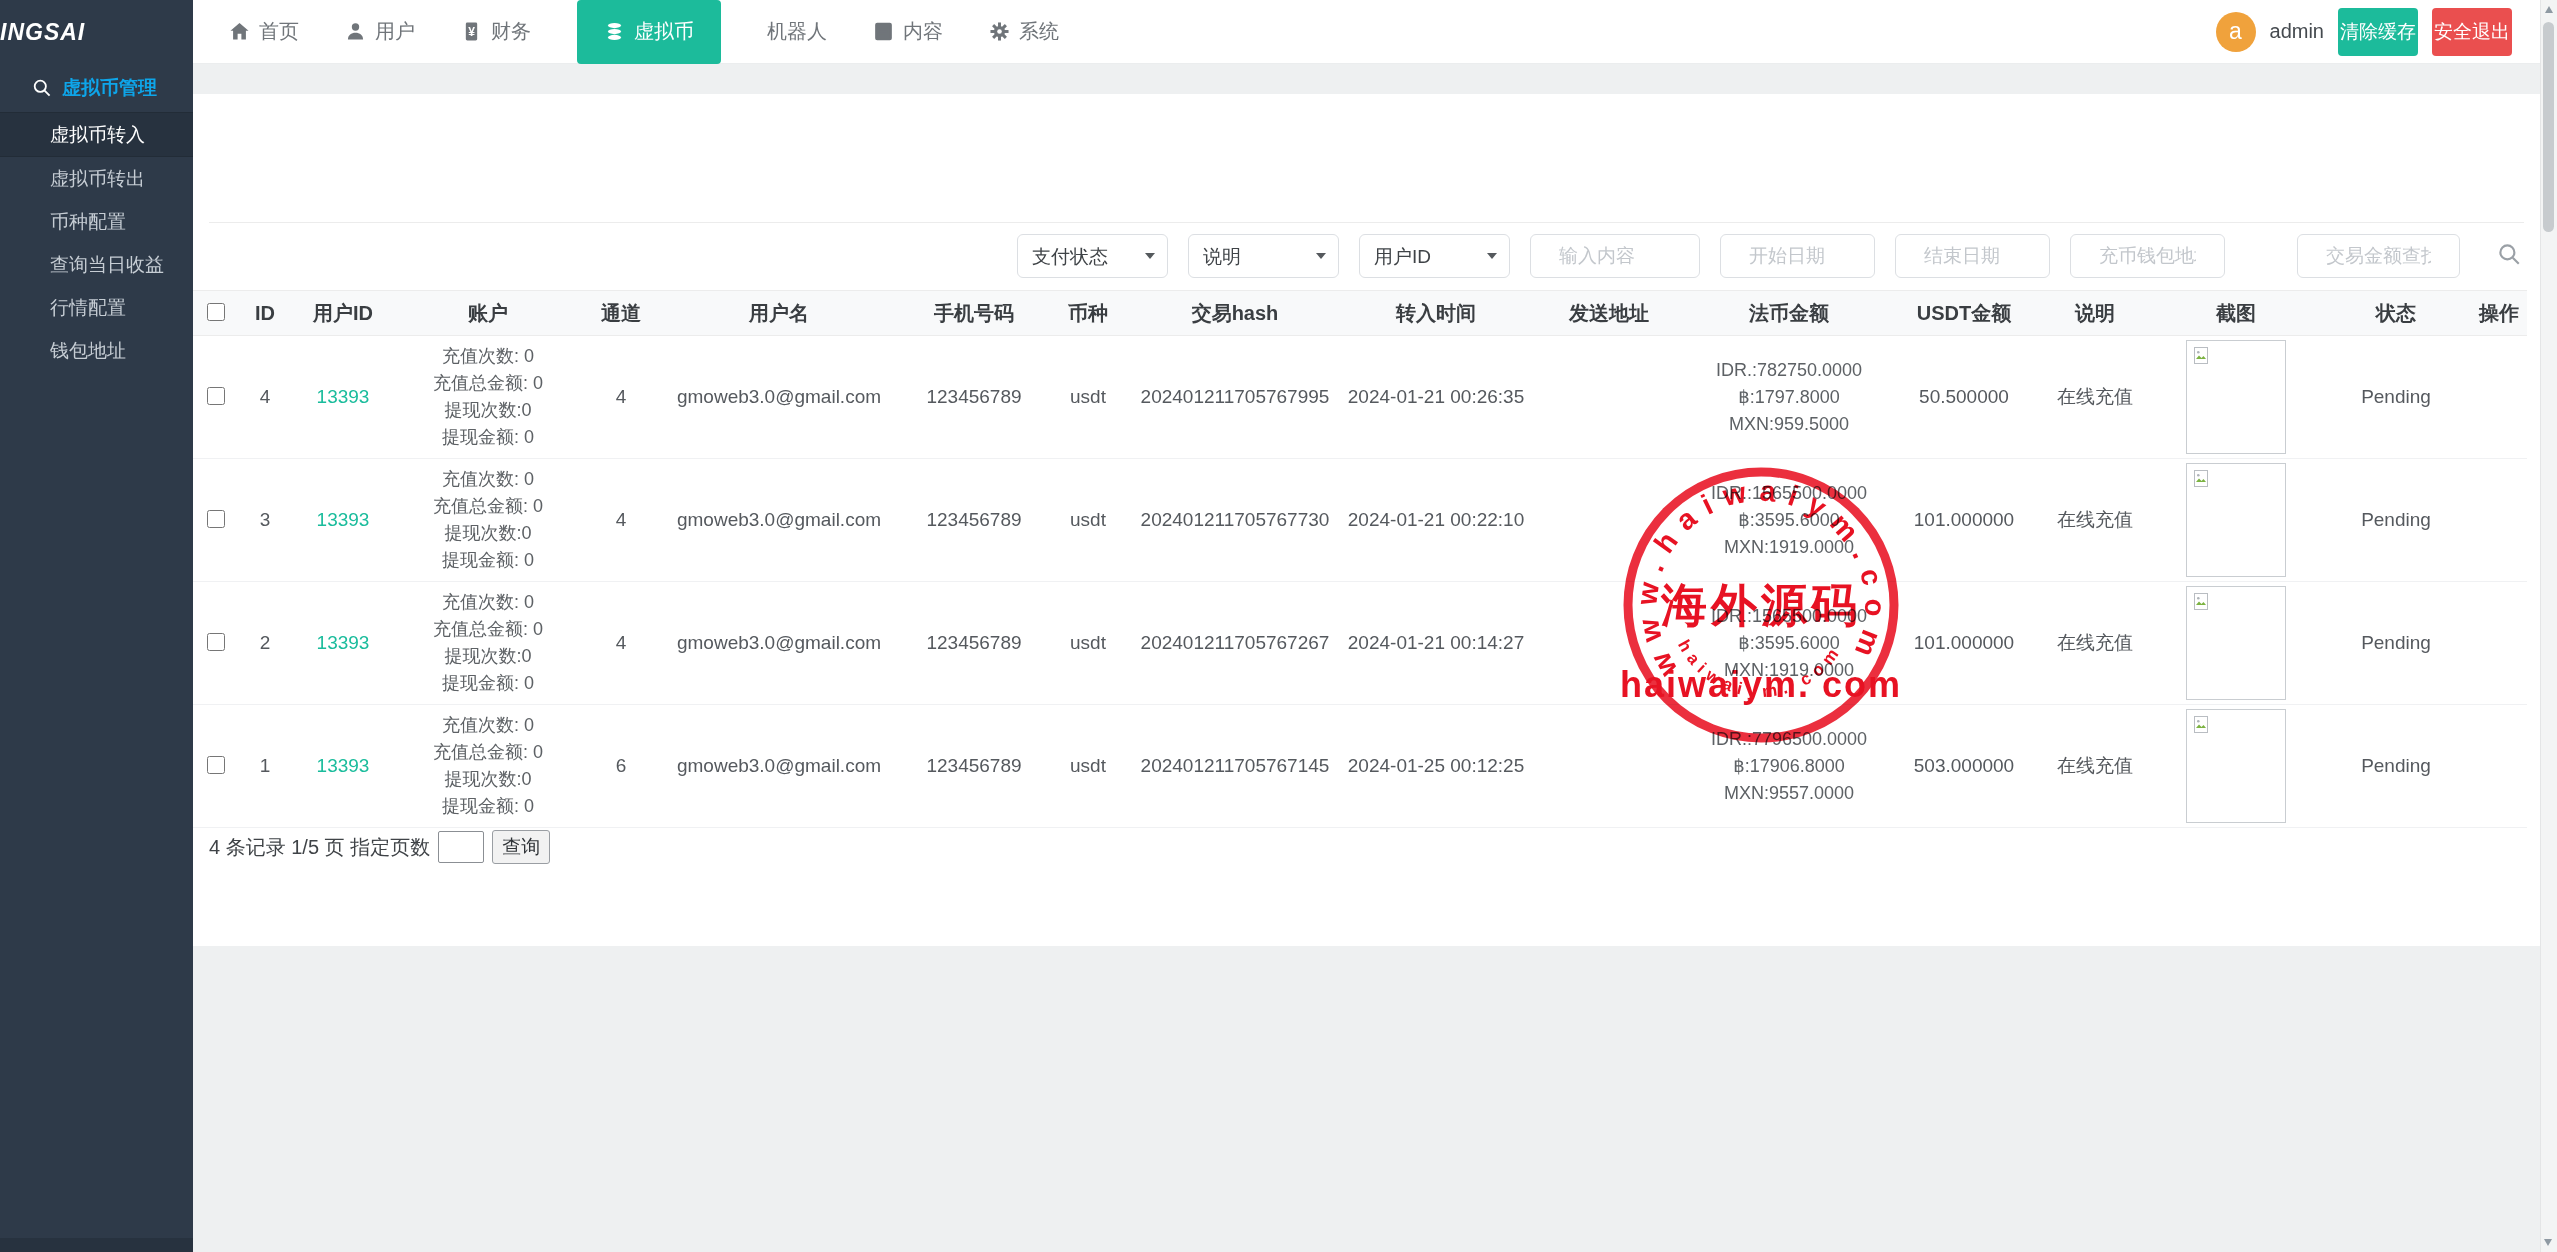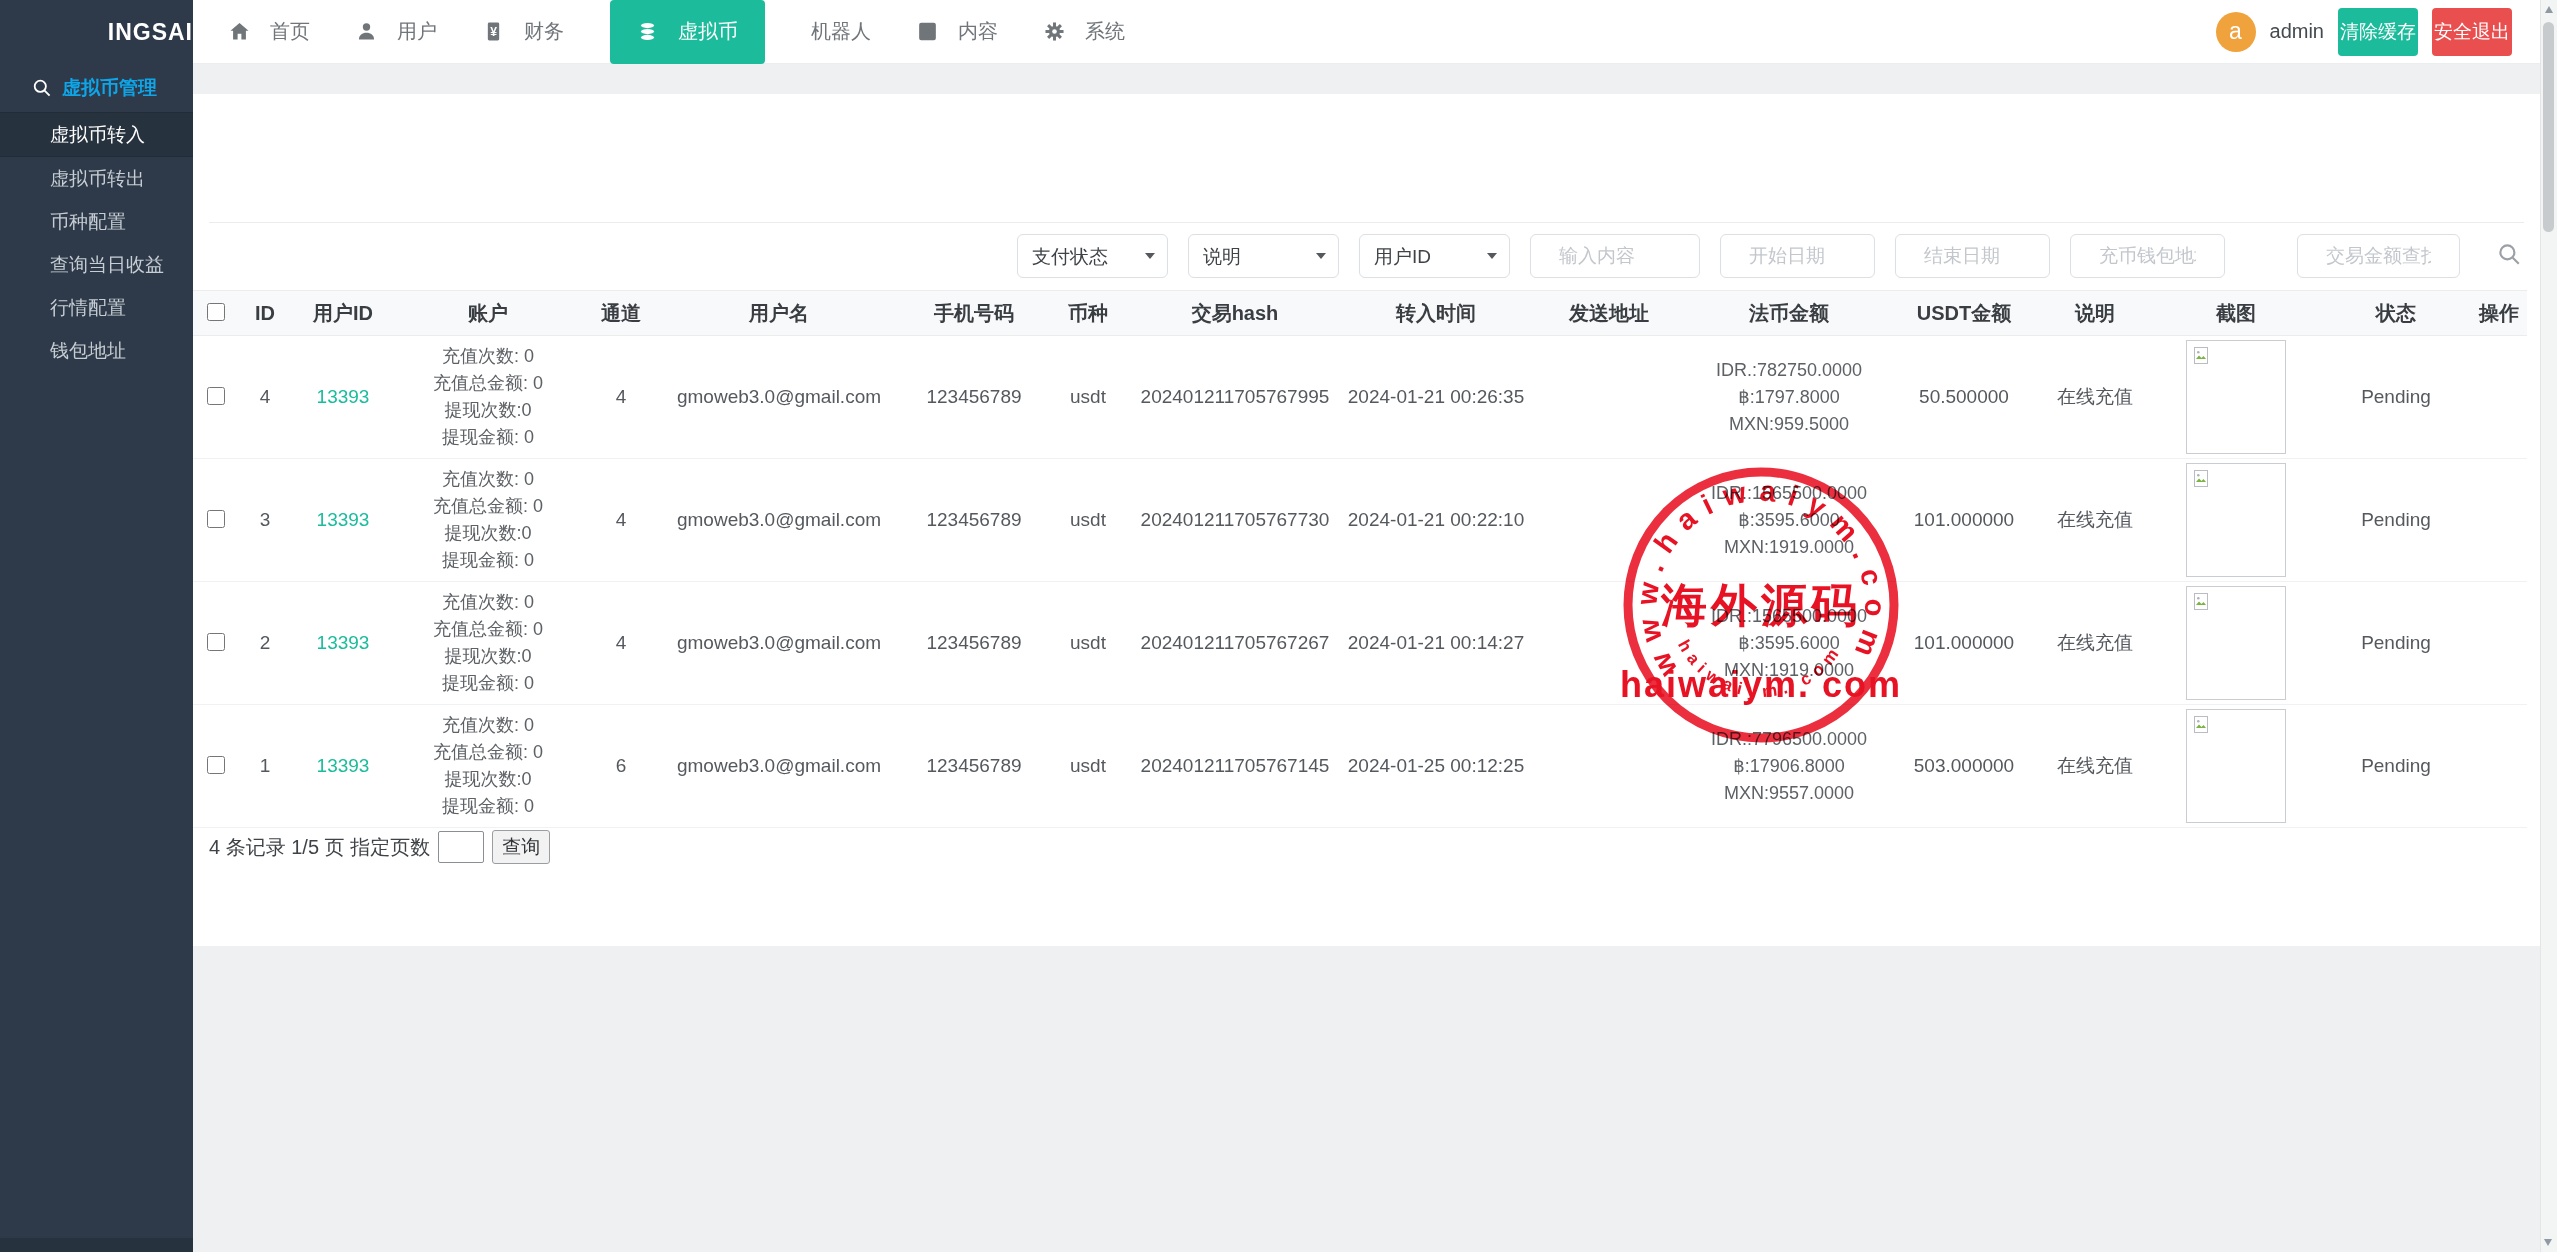--- a/index.html
+++ b/index.html
@@ -4,30 +4,30 @@
 <style>
   html,body{margin:0;padding:0;}
   body{
     width:2557px;height:1252px;position:relative;overflow:hidden;
     background:#eef0f1;
     font-family:"Liberation Sans","DejaVu Sans",sans-serif;
     -webkit-font-smoothing:antialiased;
   }
   
   .sidebar{position:absolute;left:0;top:0;width:193px;height:1252px;background:#2e3a49;z-index:5;}
-  .logo{height:64px;line-height:64px;text-align:right;color:#ffffff;font-size:23px;font-weight:700;letter-spacing:1px;}
+  .logo{height:64px;line-height:64px;text-align:left;color:#ffffff;font-size:23px;font-weight:700;letter-spacing:1px;font-style:italic;}
   .side-section{height:48px;display:flex;align-items:center;gap:10px;padding-left:32px;color:#0ea5e9;font-size:19px;font-weight:700;}
   .side-section svg{width:20px;height:20px;flex:0 0 auto;}
   .side-item{height:43px;line-height:43px;padding-left:50px;color:#c6cdd4;font-size:19px;cursor:pointer;white-space:nowrap;}
   .side-item.active{background:#27323f;color:#ffffff;border-top:1px solid #222c37;border-bottom:1px solid #222c37;}
   .side-foot{position:absolute;left:0;bottom:0;width:100%;height:14px;background:#27323f;}
   
   .topbar{position:absolute;left:193px;top:0;right:17px;height:64px;background:#ffffff;display:flex;align-items:center;z-index:4;border-bottom:1px solid #ebedee;box-sizing:border-box;}
   .nav{display:flex;align-items:center;gap:46px;padding-left:36px;height:100%;}
-  .nav-item{display:flex;align-items:center;gap:20px;color:#70757a;font-size:20px;cursor:pointer;white-space:nowrap;}
+  .nav-item{display:flex;align-items:center;gap:9px;color:#70757a;font-size:20px;cursor:pointer;white-space:nowrap;}
   .nav-item svg{width:21px;height:21px;fill:#70757a;}
   .nav-item.active{background:#1cbb9b;color:#ffffff;height:64px;padding:0 27px;border-radius:4px;}
   .nav-item.active svg{fill:#ffffff;}
   .top-right{margin-left:auto;display:flex;align-items:center;gap:14px;padding-right:28px;}
   .avatar{width:40px;height:40px;border-radius:50%;background:#f0a23c;color:#fff;font-size:23px;display:flex;align-items:center;justify-content:center;}
   .admin-name{font-size:20px;color:#454a4f;}
   .btn{border:none;border-radius:4px;color:#fff;font-size:19px;padding:11px 2px;cursor:pointer;font-family:inherit;}
   .btn-green{background:#1cbb9b;}
   .btn-red{background:#ea4f4f;}
   

